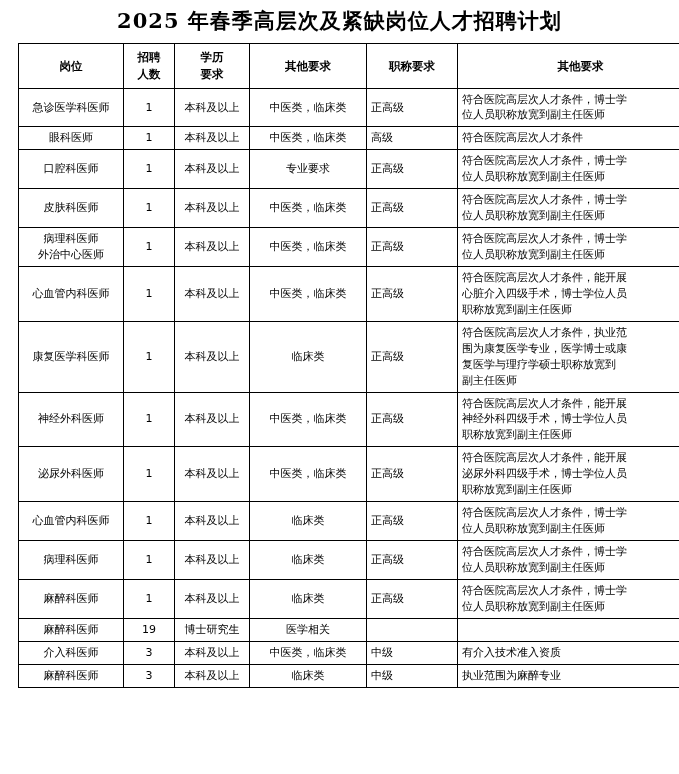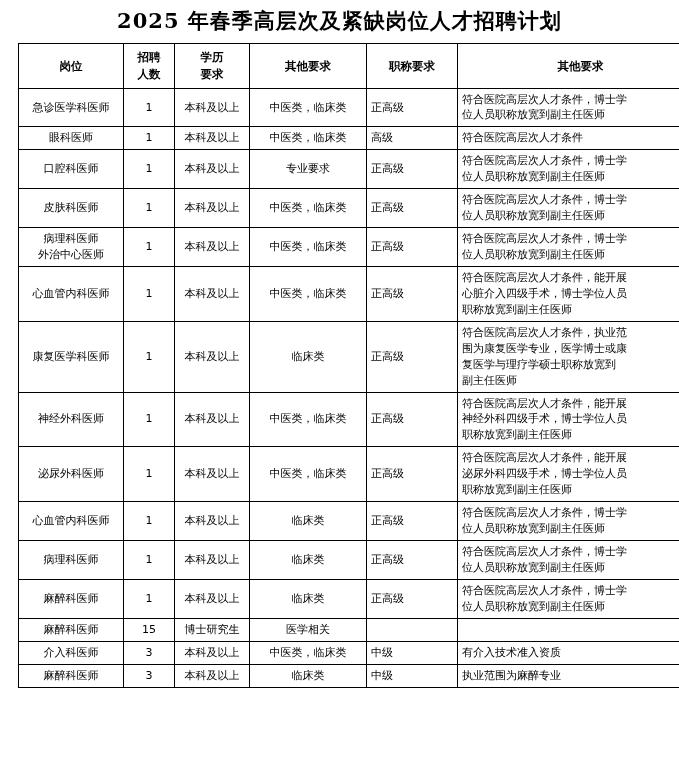--- a/index.html
+++ b/index.html
@@ -178,21 +178,21 @@
         <tr>
           <td class="c-post"><span class="cell-lines"><span>麻醉科医师</span></span></td>
           <td class="c-num">1</td>
           <td class="c-edu">本科及以上</td>
           <td class="c-major">临床类</td>
           <td class="c-title">正高级</td>
           <td class="c-other"><span class="cell-lines"><span>符合医院高层次人才条件，博士学</span><span>位人员职称放宽到副主任医师</span></span></td>
         </tr>
         <tr>
           <td class="c-post"><span class="cell-lines"><span>麻醉科医师</span></span></td>
-          <td class="c-num">15</td>
+          <td class="c-num">19</td>
           <td class="c-edu">博士研究生</td>
           <td class="c-major">医学相关</td>
           <td class="c-title"></td>
           <td class="c-other"><span class="cell-lines"><span class="empty"></span></span></td>
         </tr>
         <tr>
           <td class="c-post"><span class="cell-lines"><span>介入科医师</span></span></td>
           <td class="c-num">3</td>
           <td class="c-edu">本科及以上</td>
           <td class="c-major">中医类，临床类</td>

